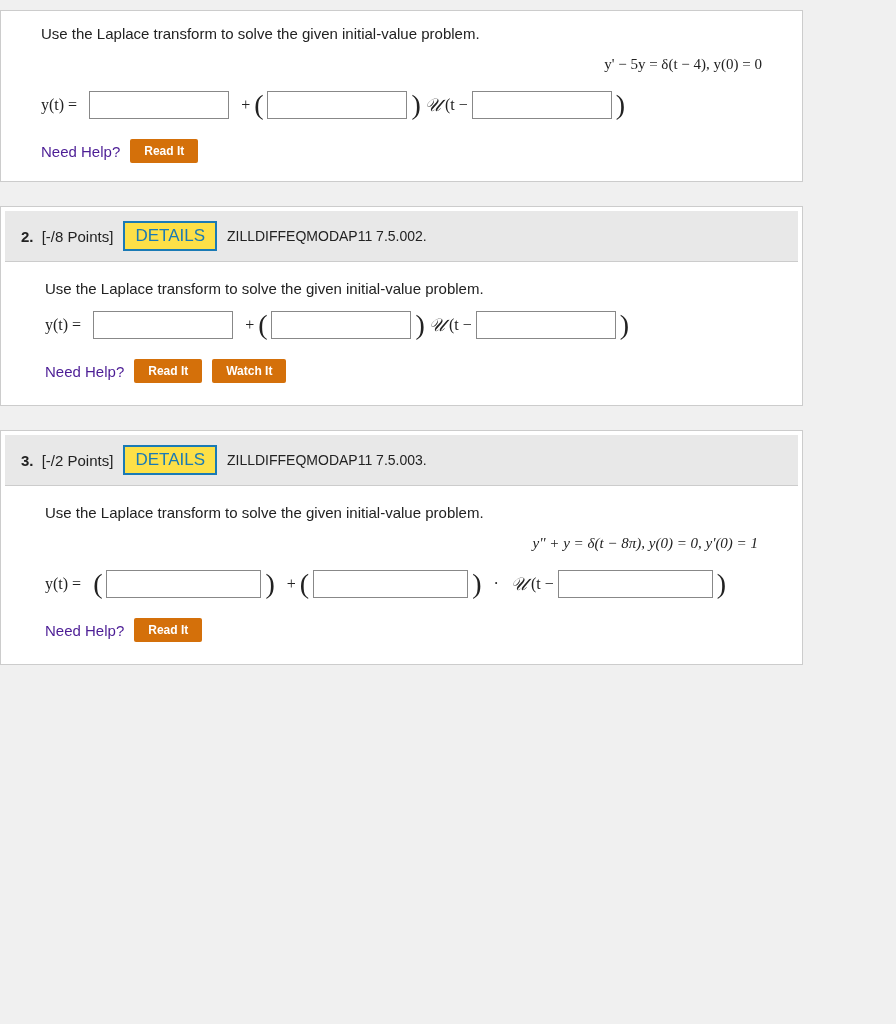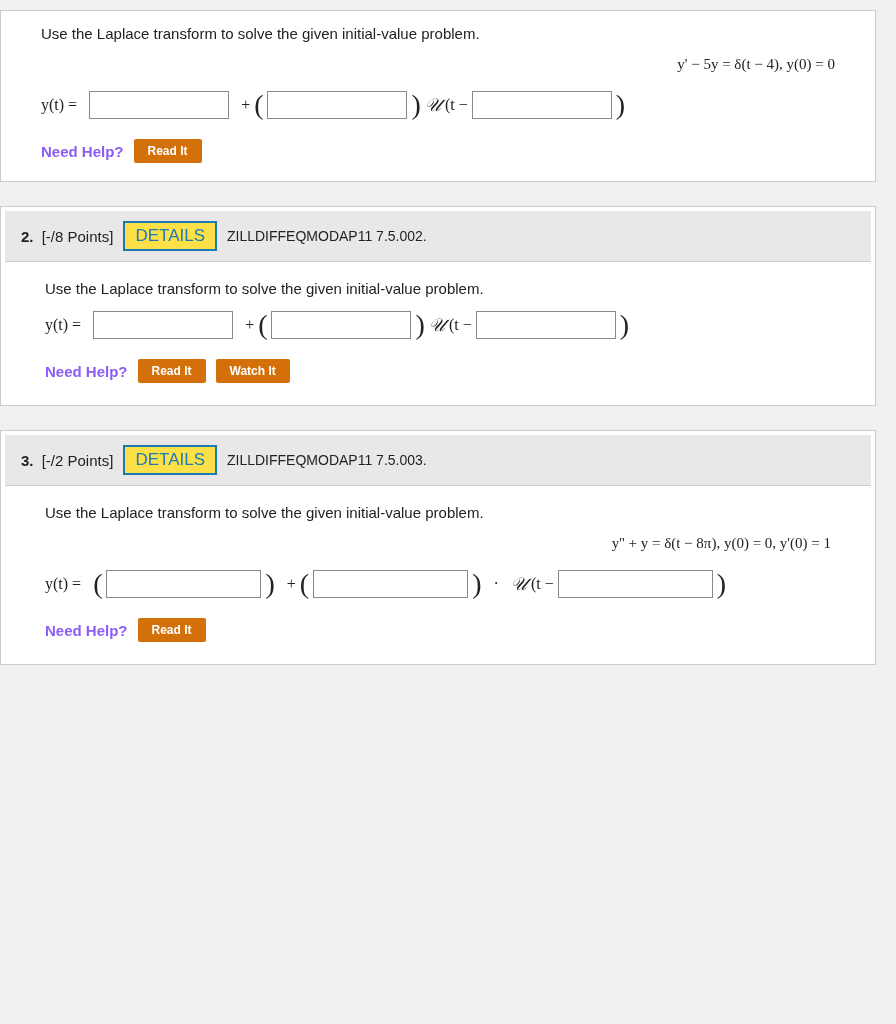--- a/index.html
+++ b/index.html
@@ -5,21 +5,21 @@
     * { box-sizing: border-box; margin: 0; padding: 0; }
     body {
       font-family: Arial, sans-serif;
       font-size: 15px;
       background: #f0f0f0;
       color: #222;
     }
     .page-wrapper {
       background: #f0f0f0;
       padding: 10px 0;
-      width: 876px;
+      width: 803px;
     }
     .problem-block {
       background: #ffffff;
       border: 1px solid #ccc;
       margin: 0 0 24px 0;
       padding: 4px;
     }
     .problem-header {
       background: #e8e8e8;
       border-bottom: 1px solid #ccc;
@@ -80,22 +80,22 @@
       height: 28px;
       font-size: 15px;
       padding: 2px 4px;
     }
     .help-row {
       display: flex;
       align-items: center;
       gap: 10px;
     }
     .need-help-label {
-      color: #8b5cf6;
-      font-weight: bold;
+      color: #4c1d95;
+      font-weight: normal;
       font-size: 15px;
     }
     .orange-btn {
       background: #d4700a;
       color: white;
       border: none;
       padding: 5px 14px;
       font-size: 12px;
       font-weight: bold;
       cursor: pointer;
@@ -190,21 +190,21 @@
     <div class="problem-header">
       <span class="problem-number">
         <span>3.</span>
         <span style="font-weight:normal; margin-left:4px;">[-/2 Points]</span>
       </span>
       <button class="details-btn">DETAILS</button>
       <span class="problem-code">ZILLDIFFEQMODAP11 7.5.003.</span>
     </div>
     <div class="problem-body">
       <p class="problem-instruction">Use the Laplace transform to solve the given initial-value problem.</p>
-      <div class="math-equation" style="font-family:'Times New Roman',serif;">
+      <div class="math-equation" style="font-family:'Times New Roman',serif;font-style:italic;">
         <span>y'' + y = δ(t − 8π),   y(0) = 0,  y'(0) = 1</span>
       </div>
       <div class="answer-row">
         <span>y(t) =</span>
         &nbsp;
         <span class="paren">(</span>
         <input class="answer-input-wide" type="text" value="" style="">
         <span class="paren">)</span>
         &nbsp;
         <span>+</span>

